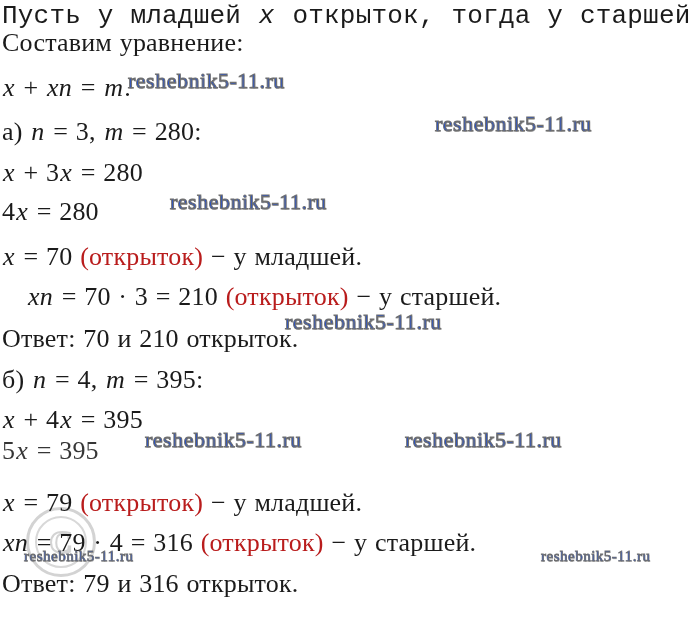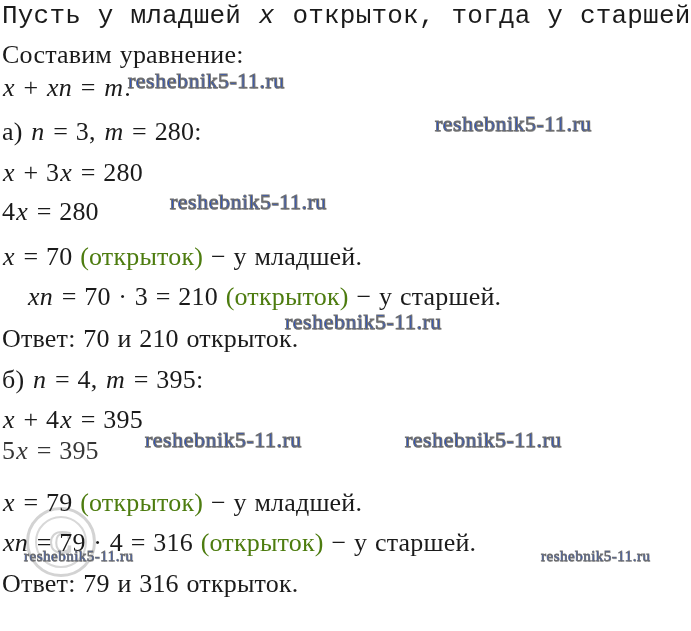--- a/index.html
+++ b/index.html
@@ -22,25 +22,25 @@
     position: absolute;
     left: 2px;
     font-size: 26px;
     line-height: 30px;
     color: #1b1b1b;
     white-space: pre;
     word-spacing: 1px;
     letter-spacing: 0.2px;
   }
   .line .var { font-style: italic; padding: 0 1px; }
-  .line .fade { color: #4d7c0f; }
+  .line .fade { color: #b91c1c; }
   .line.smudge { opacity: 0.88; filter: blur(0.4px); }
 
   .line:nth-child(1)  { top: 1px; font-family: Liberation Mono, monospace; }
-  .line:nth-child(2)  { top: 40px; }
+  .line:nth-child(2)  { top: 28px; }
   .line:nth-child(3)  { top: 73px; }
   .line:nth-child(4)  { top: 117px; }
   .line:nth-child(5)  { top: 158px; }
   .line:nth-child(6)  { top: 197px; }
   .line:nth-child(7)  { top: 242px; }
   .line:nth-child(8)  { top: 282px; margin-left: 25px; }
   .line:nth-child(9)  { top: 324px; }
   .line:nth-child(10) { top: 365px; }
   .line:nth-child(11) { top: 405px; }
   .line:nth-child(12) { top: 436px; text-align: right; }

